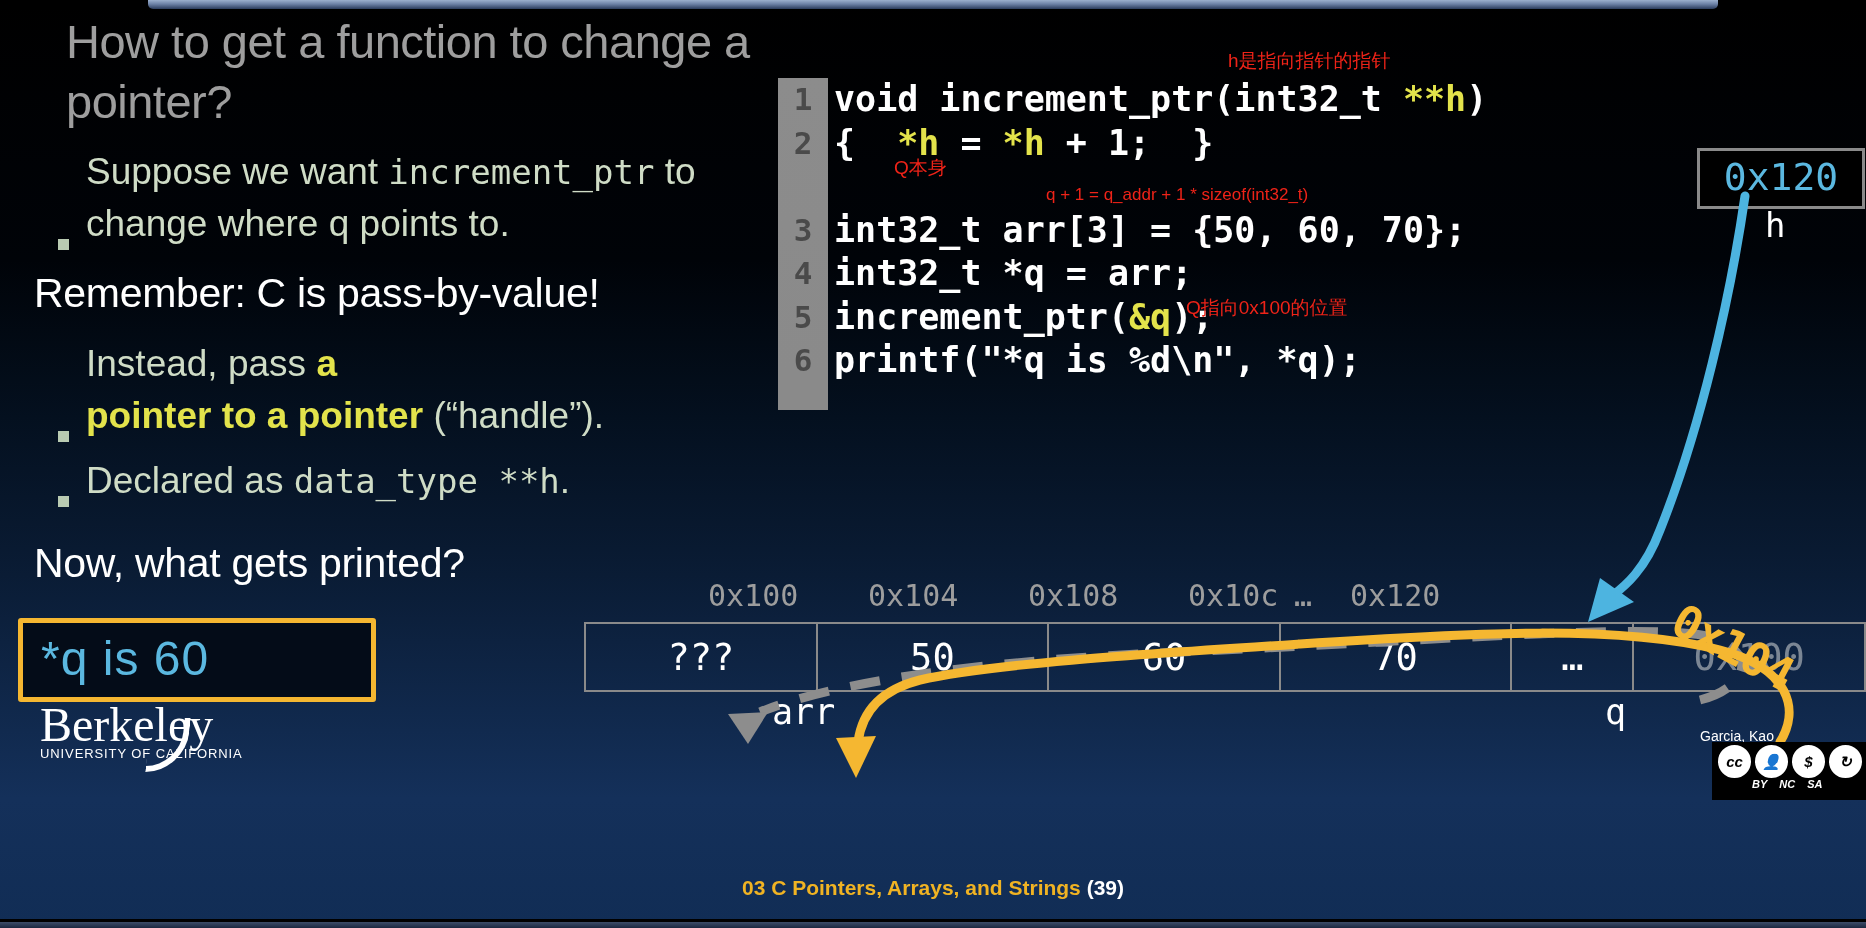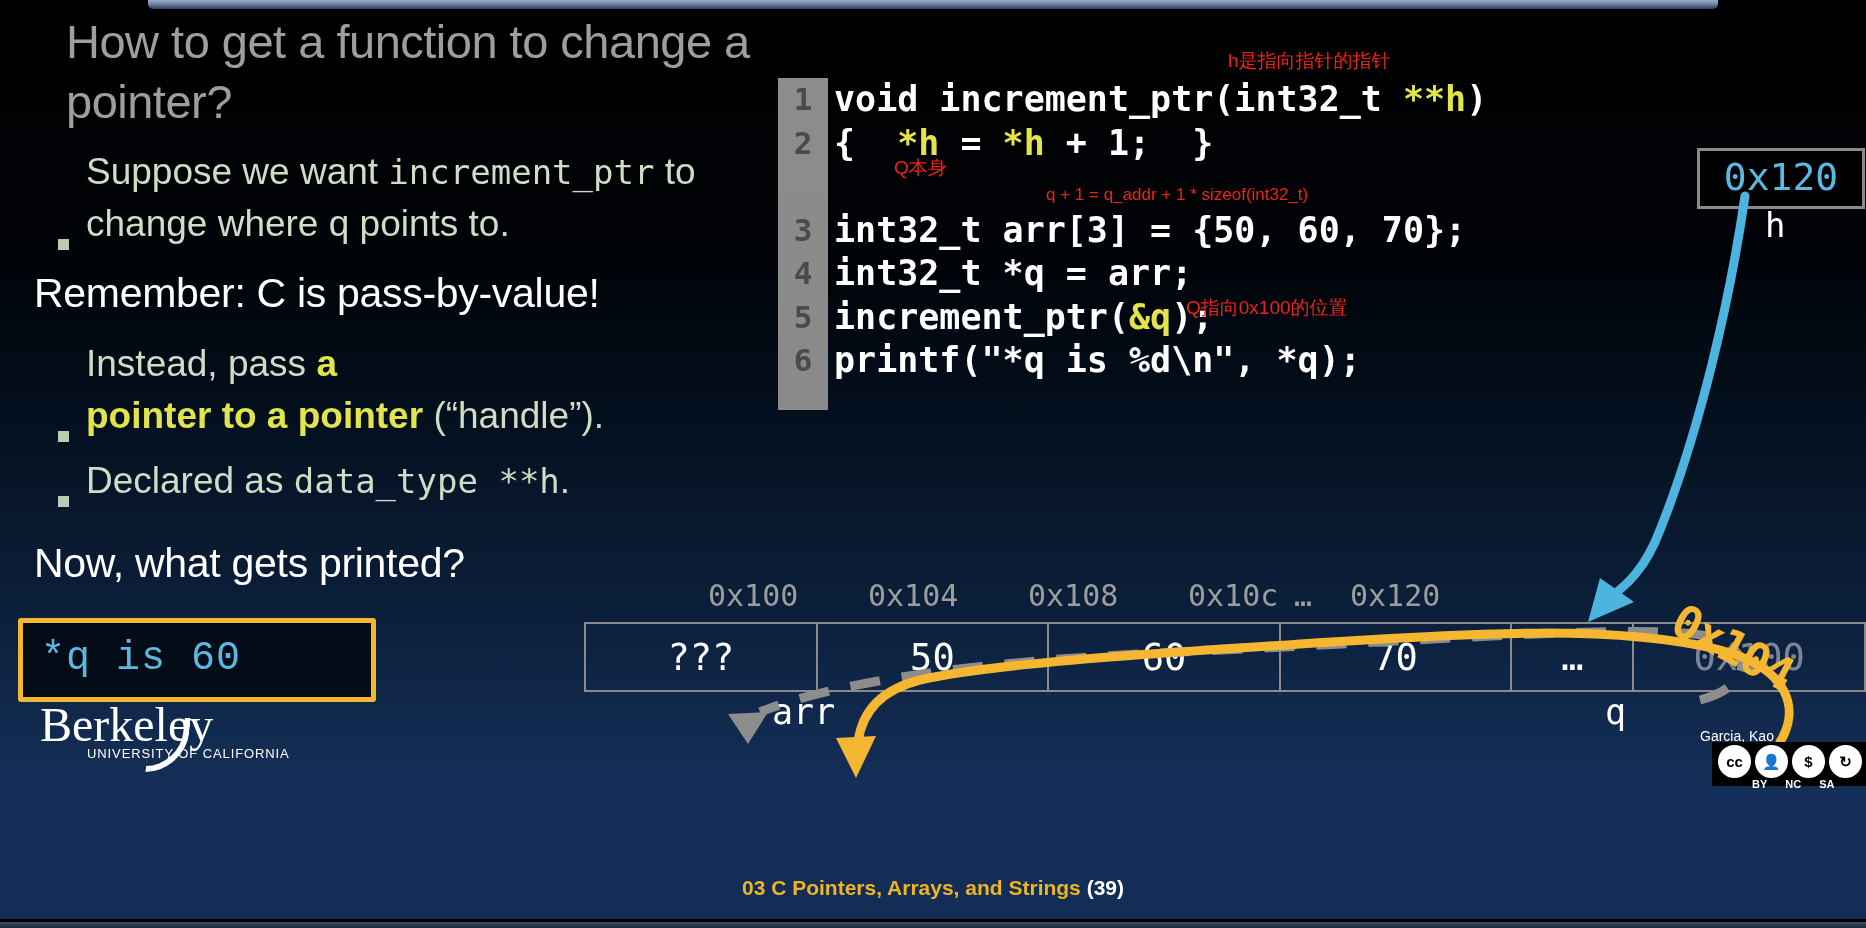--- a/index.html
+++ b/index.html
@@ -35,27 +35,27 @@
   .remember{position:absolute;left:34px;top:270px;font-size:41px;color:#ffffff;
      font-weight:400;letter-spacing:-0.3px;}
   .b2{left:58px;top:338px;width:700px;}
   .b3{left:58px;top:455px;width:700px;}
   .nowq{position:absolute;left:34px;top:540px;font-size:41px;color:#ffffff;letter-spacing:-0.3px;}
 
   
   .ansbox{position:absolute;left:18px;top:618px;width:348px;height:74px;
      border:5px solid #f5b731;background:#040c18;border-radius:3px;}
   .anstxt{position:absolute;left:18px;top:8px;color:#5bb8e0;
-     font-family:Liberation Mono, monospace;
-     font-size:40px;line-height:56px;letter-spacing:1px;}
+     font-family:Liberation Sans, sans-serif;
+     font-size:48px;line-height:56px;letter-spacing:1px;}
 
   
   .berk{position:absolute;left:0px;top:700px;color:#fff;padding-left:40px;}
   .berk .bname{font-family:"Liberation Serif","DejaVu Serif",serif;font-size:48px;line-height:50px;}
-  .berk .buc{font-size:13px;letter-spacing:0.9px;margin-top:-4px;margin-left:47px;}
+  .berk .buc{font-size:13px;letter-spacing:0.9px;margin-top:-4px;}
   .berk .swoosh{position:absolute;left:148px;top:18px;width:34px;height:48px;
      border-right:6px solid #fff;border-bottom:6px solid #fff;
      border-radius:0 0 40px 0;transform:skewX(-6deg);}
 
   
   .codewrap{position:absolute;left:778px;top:78px;width:700px;}
   .gutter{position:absolute;left:0;top:0;width:50px;height:332px;
      background:linear-gradient(180deg,#8c8c8c 0%,#8a8a8a 88%,#8a8a8a 100%);}
   .gutter div{color:#4a4a4a;font-family:"DejaVu Sans Mono","Liberation Mono",monospace;
      font-size:31px;line-height:43.5px;text-align:center;font-weight:bold;}
@@ -109,26 +109,26 @@
 
   
   .foot{position:absolute;left:0;top:876px;width:1866px;text-align:center;
      font-size:21px;font-weight:bold;}
   .foot .t{color:#f0b323;}
   .foot .p{color:#ffffff;}
   .garcia{position:absolute;left:1700px;top:728px;color:#ffffff;
      font-size:14px;font-weight:normal;white-space:nowrap;}
 
   
-  .cc{position:absolute;left:1712px;top:742px;width:154px;height:44px;background:#000;}
+  .cc{position:absolute;left:1712px;top:742px;width:154px;height:58px;background:#000;font-style:italic;}
   .cc .row{display:flex;gap:4px;padding:3px 0 0 6px;}
   .ccc{width:33px;height:33px;border-radius:50%;background:#fff;color:#000;
      display:flex;align-items:center;justify-content:center;font-weight:bold;font-size:15px;
      border:2px solid #fff;box-sizing:border-box;}
-  .cclbl{display:flex;gap:18px;padding-left:40px;color:#fff;font-size:11px;font-weight:bold;}
+  .cclbl{display:flex;gap:12px;padding-left:40px;color:#fff;font-size:11px;font-weight:bold;}
 </style>
 </head>
 <body>
 
 <div id="slide">
 
   <div class="topbar">
     <div class="topbar-inner"></div>
   </div>
 

